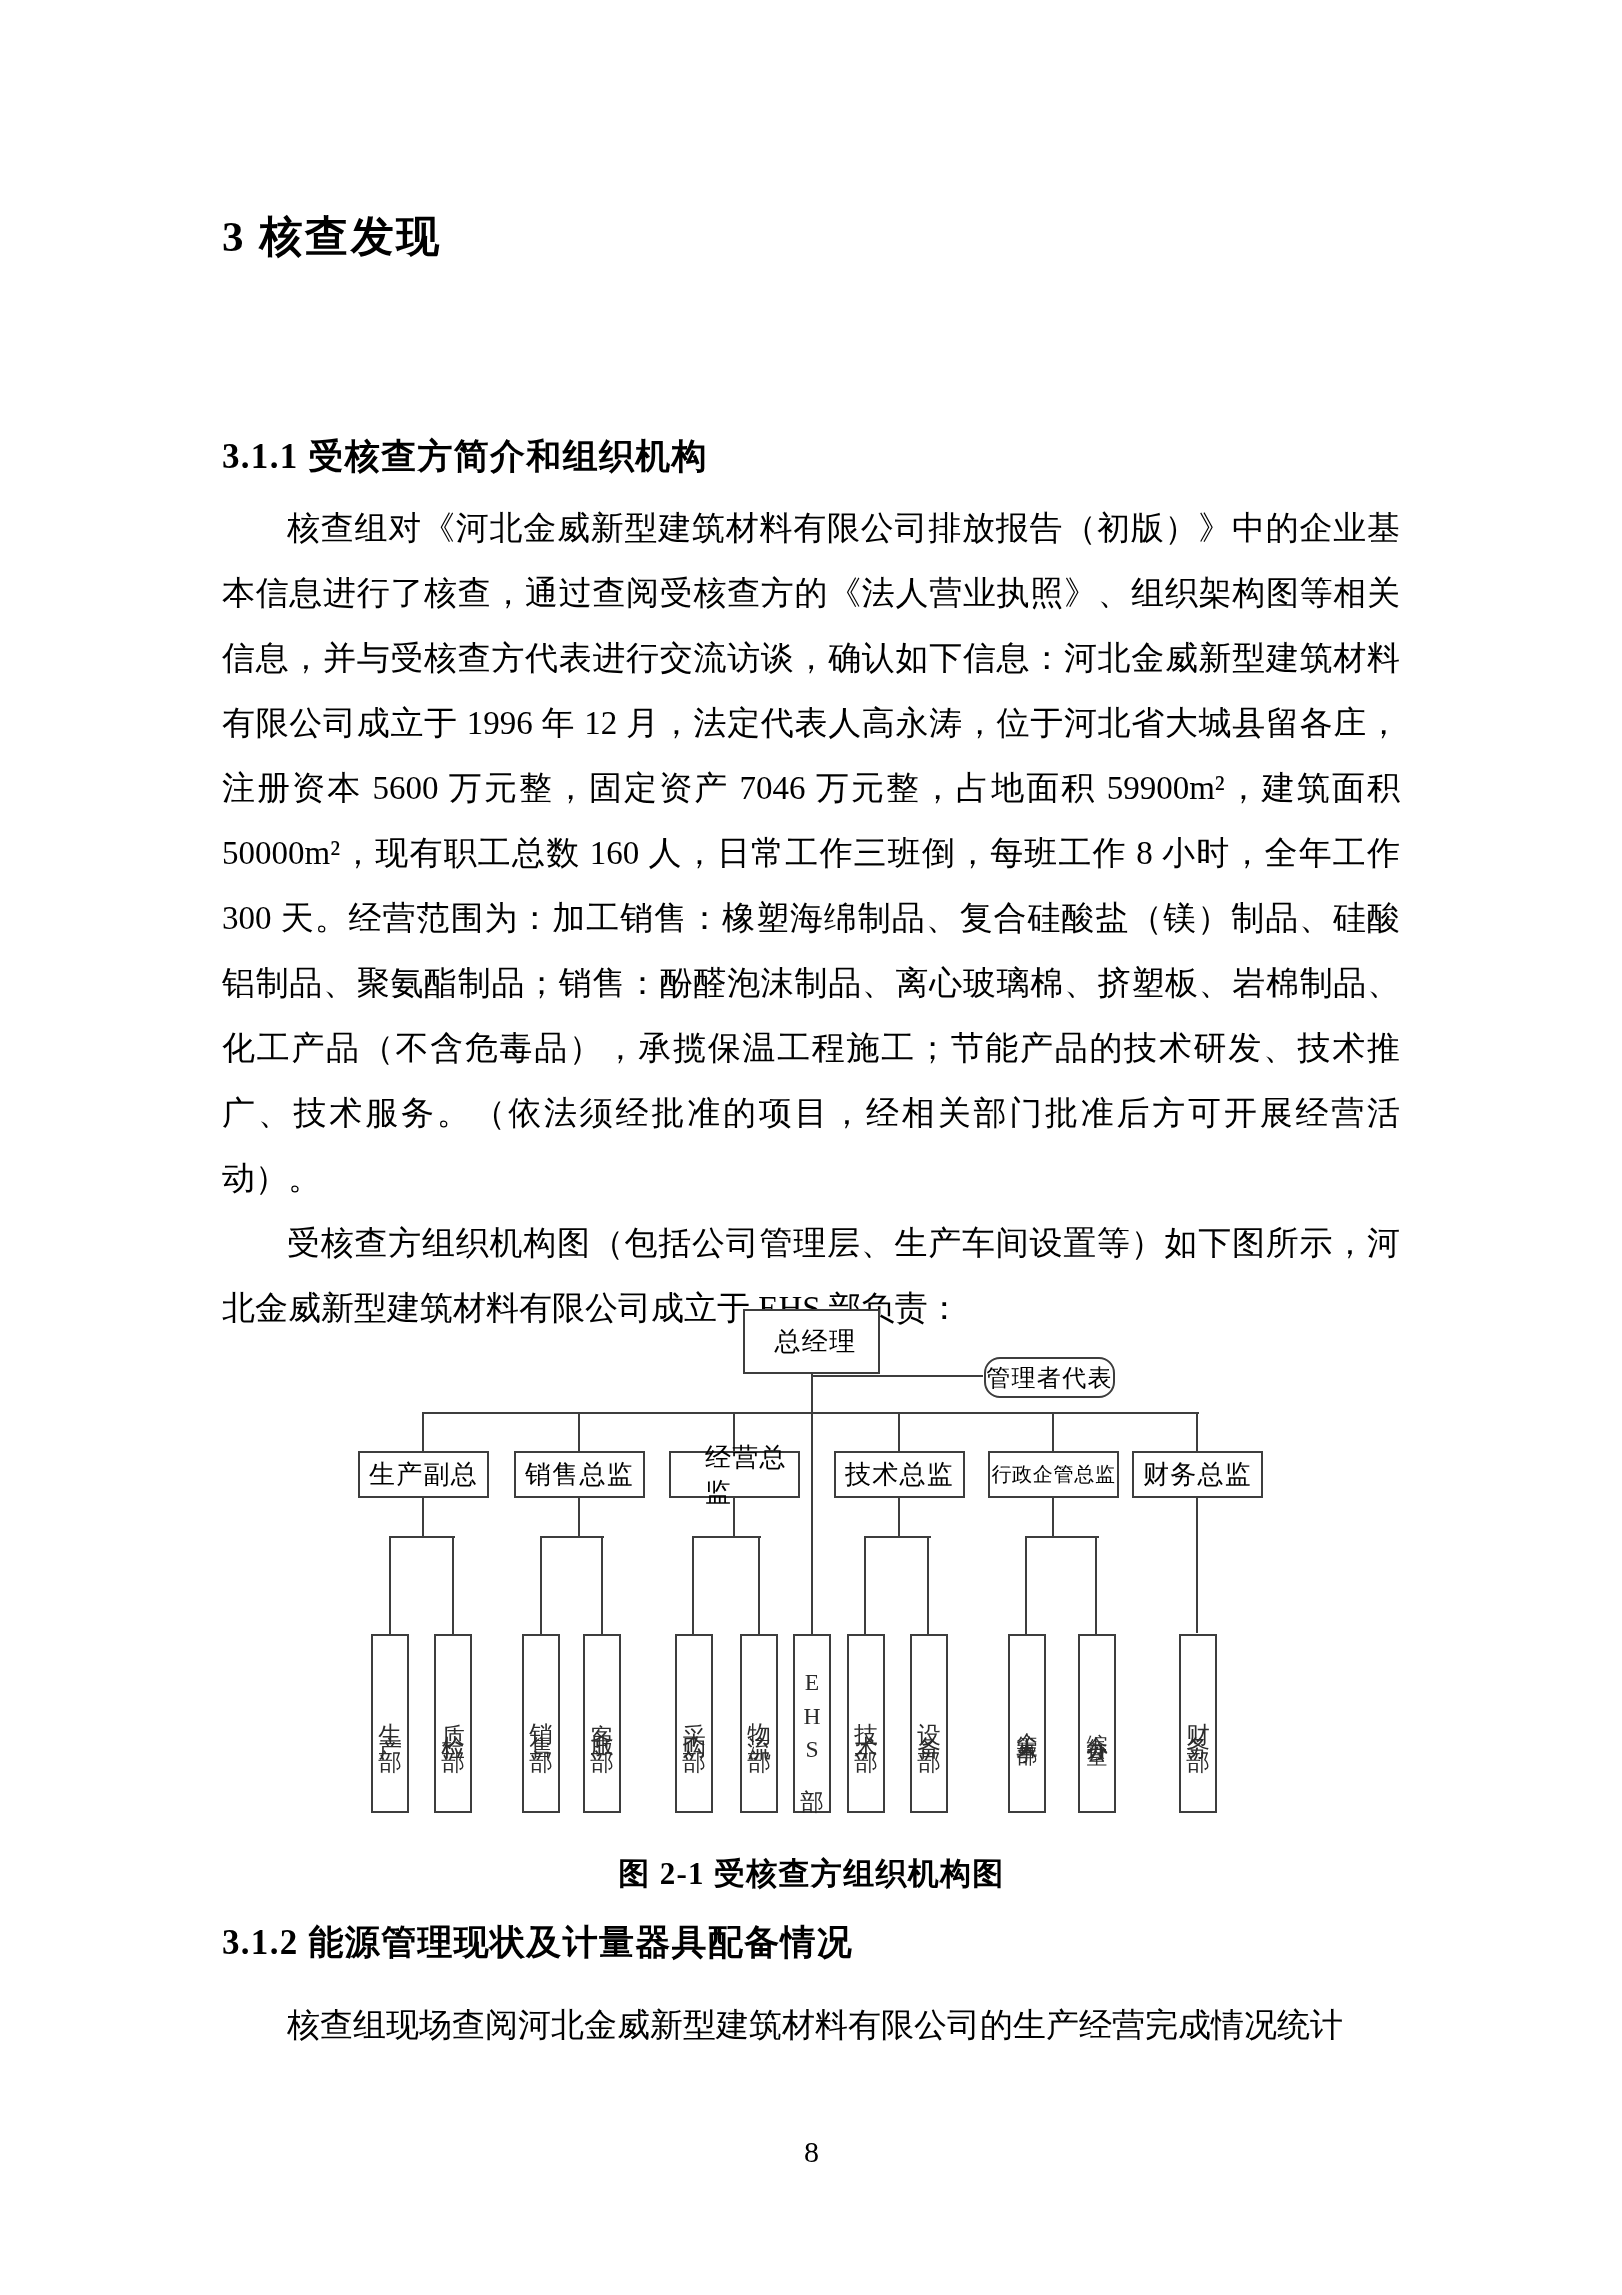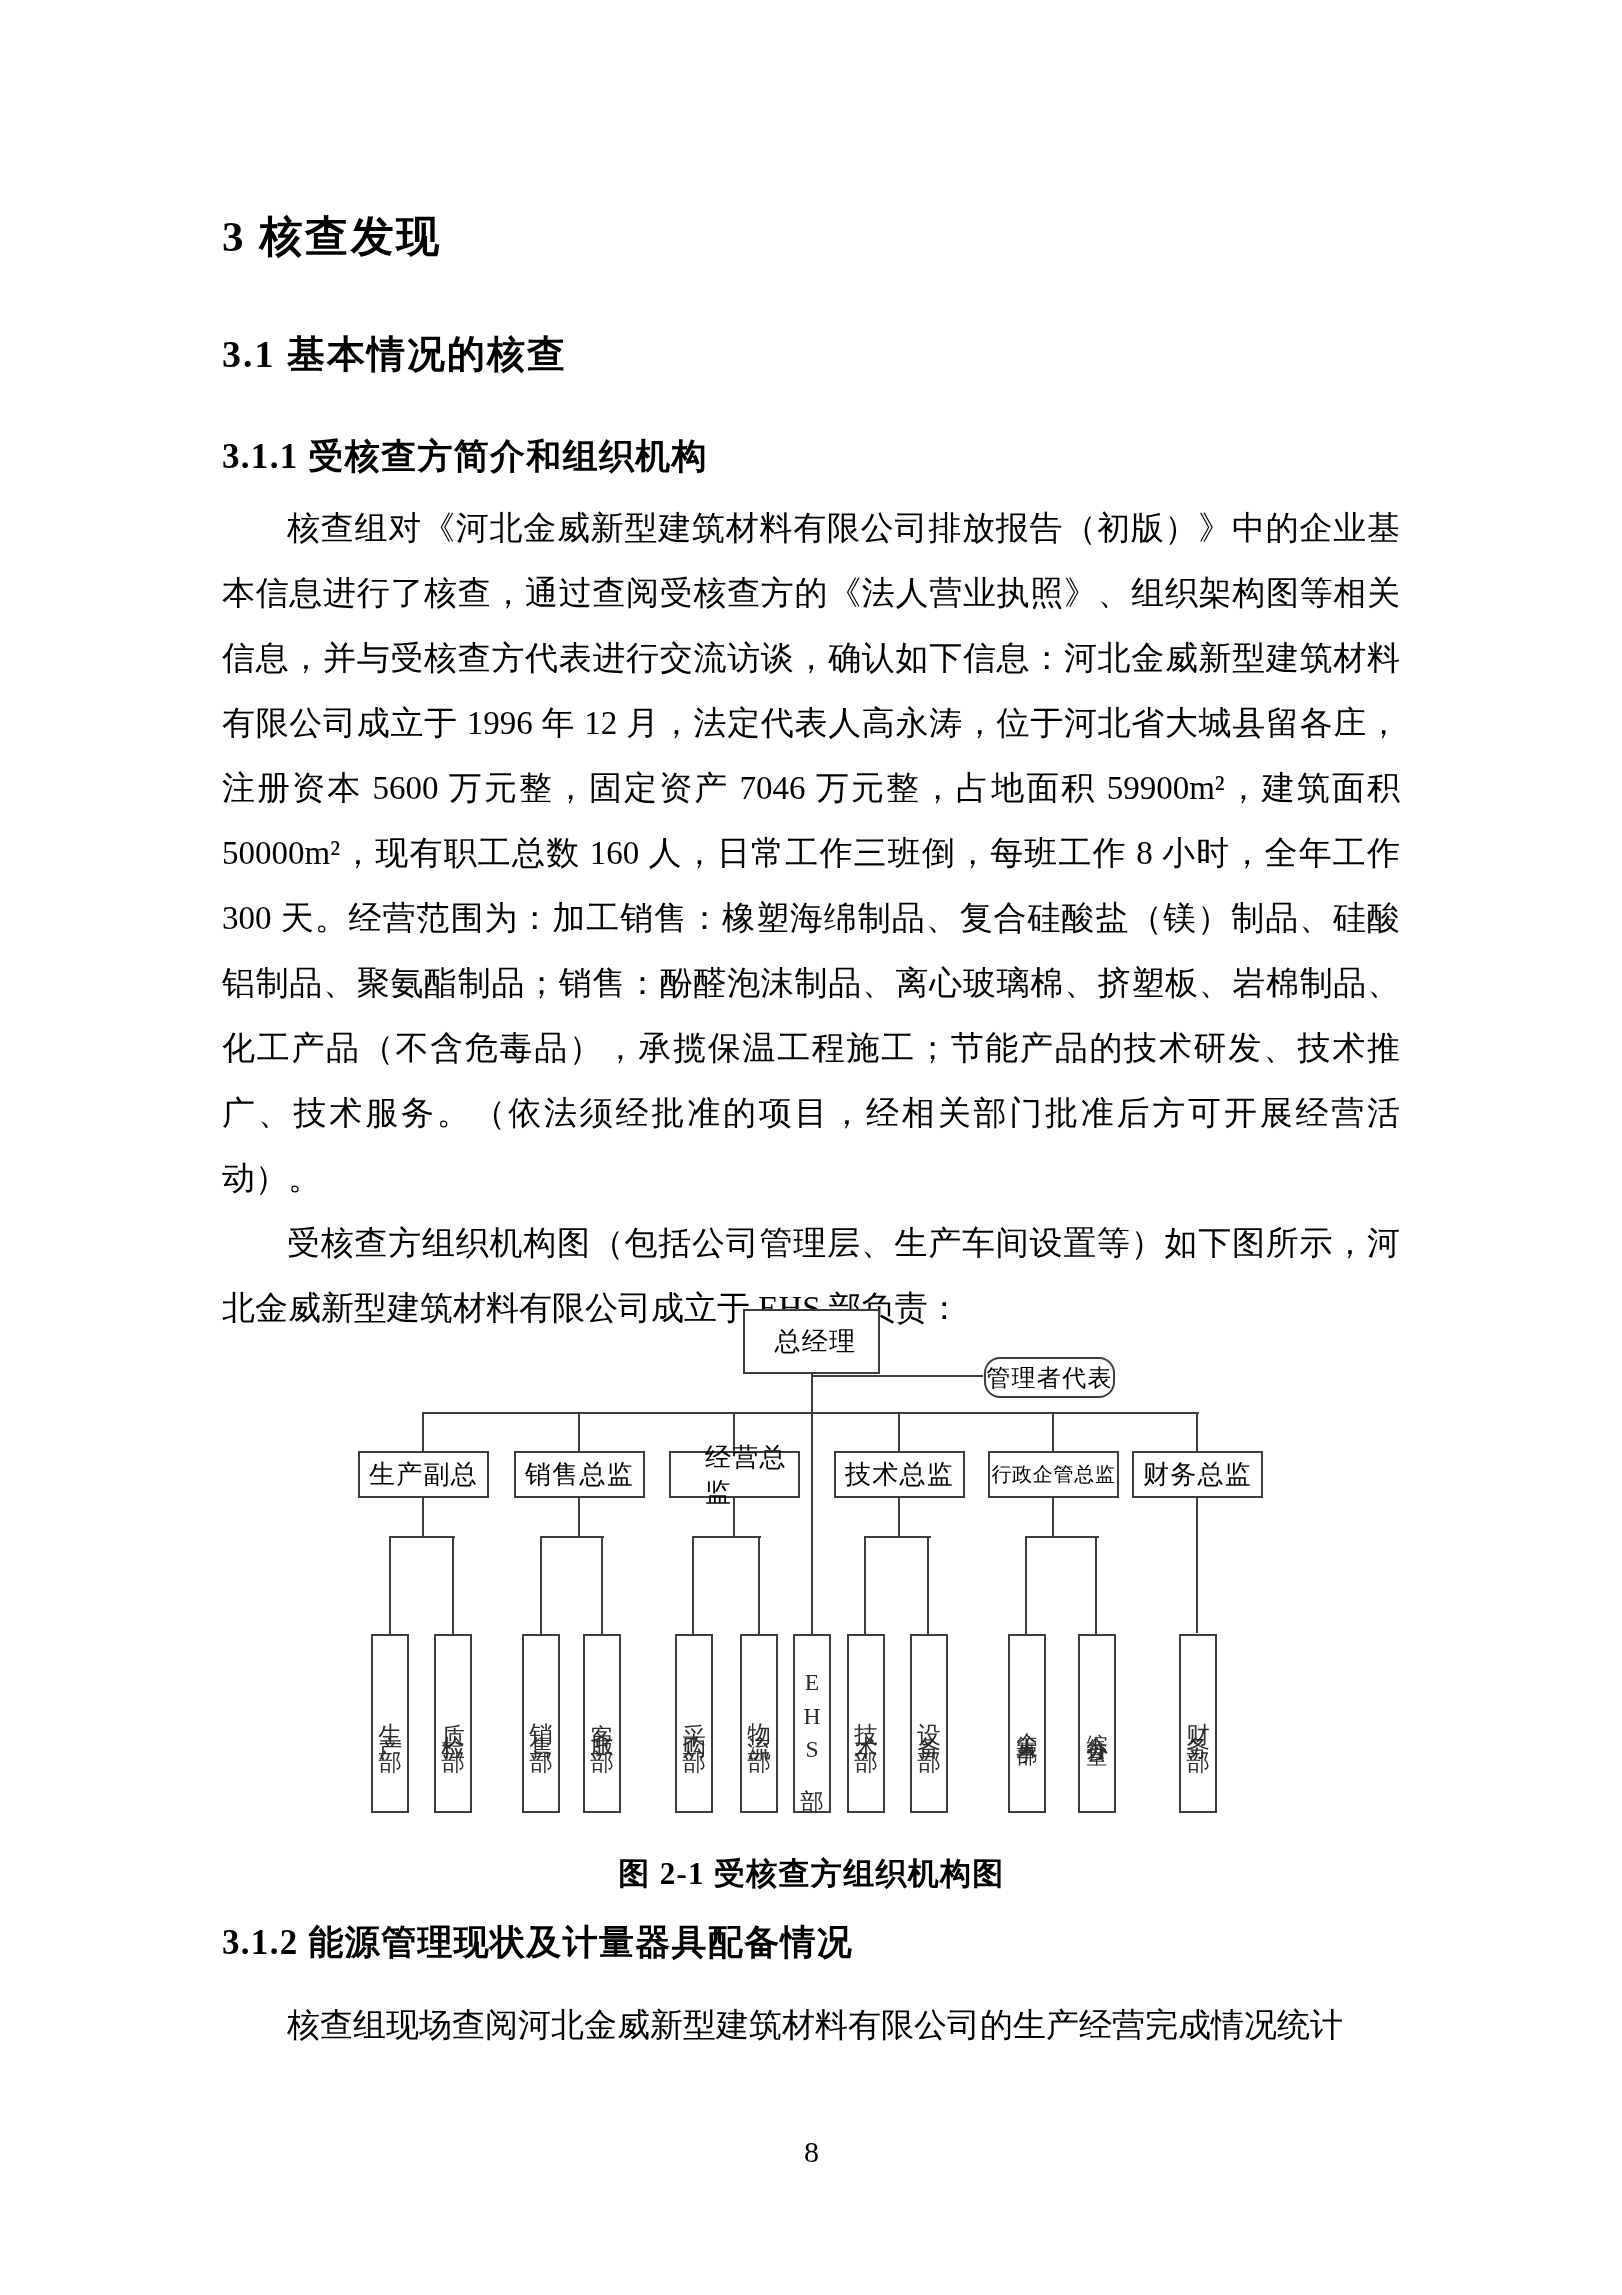--- a/index.html
+++ b/index.html
@@ -56,21 +56,20 @@
   .vbox.ls5 span{font-size:21px;letter-spacing:0.14em;}
   .hline{position:absolute;height:2px;background:#3d3d3d;}
   .vline{position:absolute;width:2px;background:#3d3d3d;}
 </style>
 </head>
 <body>
 
 <div class="page">
 
   <div class="abs h1" style="left:222px;top:196px;margin-top:12px;">3 核查发现</div>
-  <div class="abs h2" style="left:222px;top:329px;">3.1 基本情况的核查</div>
   <div class="abs h3" style="left:222px;top:433px;">3.1.1 受核查方简介和组织机构</div>
 
   <div class="abs bodytext" style="left:222px;top:496px;">
     <p>核查组对《河北金威新型建筑材料有限公司排放报告（初版）》中的企业基本信息进行了核查，通过查阅受核查方的《法人营业执照》、组织架构图等相关信息，并与受核查方代表进行交流访谈，确认如下信息：河北金威新型建筑材料有限公司成立于 1996 年 12 月，法定代表人高永涛，位于河北省大城县留各庄，注册资本 5600 万元整，固定资产 7046 万元整，占地面积 59900m²，建筑面积 50000m²，现有职工总数 160 人，日常工作三班倒，每班工作 8 小时，全年工作 300 天。经营范围为：加工销售：橡塑海绵制品、复合硅酸盐（镁）制品、硅酸铝制品、聚氨酯制品；销售：酚醛泡沫制品、离心玻璃棉、挤塑板、岩棉制品、化工产品（不含危毒品），承揽保温工程施工；节能产品的技术研发、技术推广、技术服务。（依法须经批准的项目，经相关部门批准后方可开展经营活动）。</p>
     <p>受核查方组织机构图（包括公司管理层、生产车间设置等）如下图所示，河北金威新型建筑材料有限公司成立于 EHS 部负责：</p>
   </div>
 
   <div class="abs" style="left:0;top:0;width:1623px;height:2295px;">
 
     <div class="vline" style="left:811px;top:1374px;height:260px;"></div>

